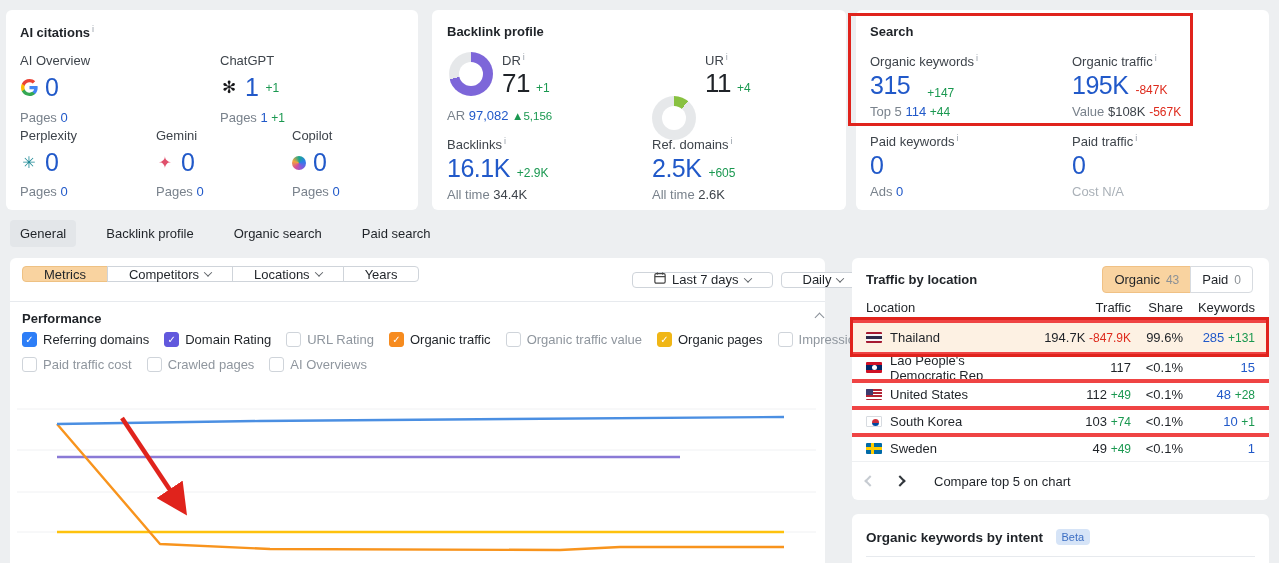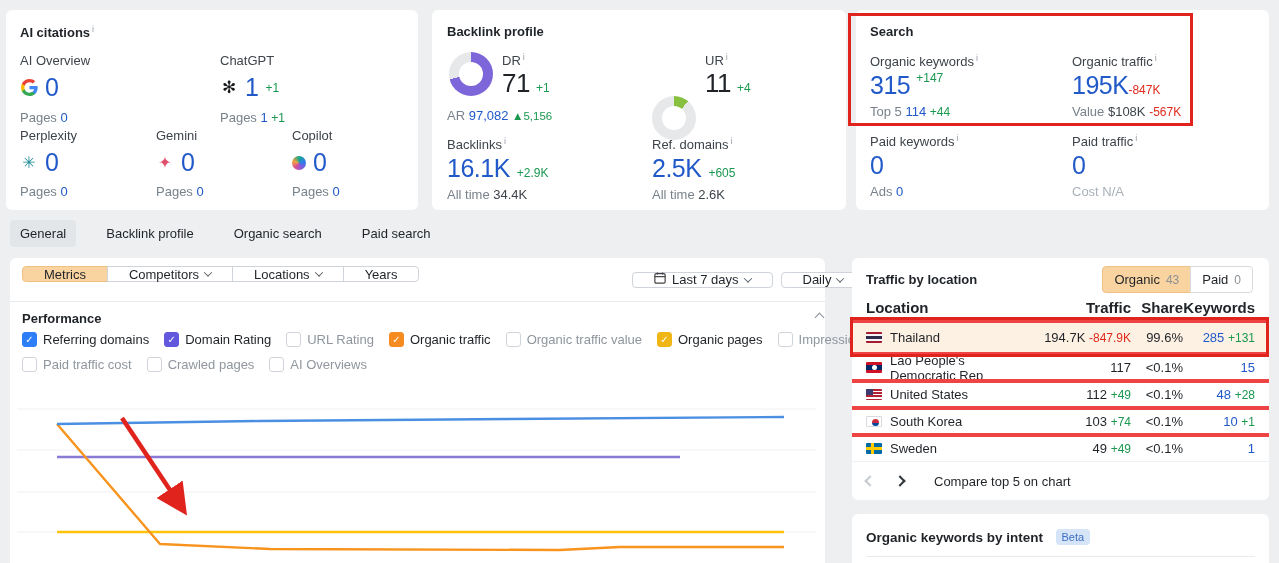--- a/index.html
+++ b/index.html
@@ -47,21 +47,21 @@
   .cb-purple { background:#6158dd; border-color:#6158dd; }
   .cb-orange { background:#f68b1f; border-color:#f68b1f; }
   .cb-yellow { background:#f0b616; border-color:#f0b616; }
   .cb-green  { background:#27a343; border-color:#27a343; }
   
   .trow { position:absolute; left:0; width:417px; display:flex; align-items:center; border-top:4px solid #ef4444; height:27px; padding:0 14px; font-size:13px; }
   .trow .c-loc { flex:1; display:flex; align-items:center; gap:8px; color:#1f2328; }
   .trow .c-traffic { width:108px; text-align:right; color:#1f2328; white-space:nowrap; }
   .trow .c-share { width:52px; text-align:right; color:#1f2328; }
   .trow .c-kw { width:72px; text-align:right; color:#2159c9; white-space:nowrap; }
-  .hdr { font-weight:bold; font-size:15px; border-top:none; color:#1f2328; }
+  .hdr { font-weight:normal; font-size:13px; border-top:none; color:#1f2328; }
   .flag { width:16px; height:11px; display:inline-block; position:relative; flex:0 0 16px; border-radius:1px; overflow:hidden; }
   .flag-th { background:linear-gradient(to bottom,#a51931 0 17%,#f4f5f8 17% 34%,#2d2a4a 34% 66%,#f4f5f8 66% 83%,#a51931 83%); }
   .flag-la { background:linear-gradient(to bottom,#ce1126 0 25%,#002868 25% 75%,#ce1126 75%); }
   .flag-la::after { content:""; position:absolute; left:5.5px; top:3px; width:5px; height:5px; background:#fff; border-radius:50%; }
   .flag-us { background:repeating-linear-gradient(to bottom,#b22234 0 1.6px,#fff 1.6px 3.2px); }
   .flag-us::after { content:""; position:absolute; left:0; top:0; width:7px; height:6px; background:#3c3b6e; }
   .flag-kr { background:#fff; border:0.5px solid #d7dbe0; }
   .flag-kr::after { content:""; position:absolute; left:4.5px; top:2px; width:7px; height:7px; border-radius:50%; background:linear-gradient(to bottom,#cd2e3a 50%,#0047a0 50%); }
   .flag-se { background:#006aa7; }
   .flag-se::before { content:""; position:absolute; left:5px; top:0; width:2.5px; height:11px; background:#fecc00; }
@@ -182,30 +182,30 @@
       </div>
       <div class="sub" style="margin-top:4px;"><span>All time</span> <span class="dark">2.6K</span></div>
     </div>
   </div>
 
   <div class="card" style="left:856px;top:10px;width:413px;height:200px;">
     <div class="abs ttl" style="left:14px;top:14px;">Search</div>
 
     <div class="abs" style="left:14px;top:43px;">
       <div class="lbl"><span>Organic keywords</span><span class="sup-i">i</span></div>
-      <div style="display:flex;align-items:flex-start;gap:6px;margin-top:2px;">
+      <div style="display:flex;align-items:flex-end;gap:17px;margin-top:2px;">
         <span class="big">315</span>
         <span class="dup">+147</span>
       </div>
       <div class="sub" style="margin-top:4px;"><span>Top 5</span> <span class="blue">114</span> <span class="dup">+44</span></div>
     </div>
 
     <div class="abs" style="left:216px;top:43px;">
       <div class="lbl"><span>Organic traffic</span><span class="sup-i">i</span></div>
-      <div style="display:flex;align-items:baseline;gap:0;margin-top:2px;">
+      <div style="display:flex;align-items:baseline;gap:7px;margin-top:2px;">
         <span class="big">195K</span>
         <span class="ddown">-847K</span>
       </div>
       <div class="sub" style="margin-top:4px;"><span>Value</span> <span class="dark">$108K</span> <span class="ddown">-567K</span></div>
     </div>
 
     <div class="abs" style="left:14px;top:123px;">
       <div class="lbl"><span>Paid keywords</span><span class="sup-i">i</span></div>
       <div style="margin-top:2px;"><span class="big">0</span></div>
       <div class="sub" style="margin-top:4px;"><span>Ads</span> <span class="blue">0</span></div>

